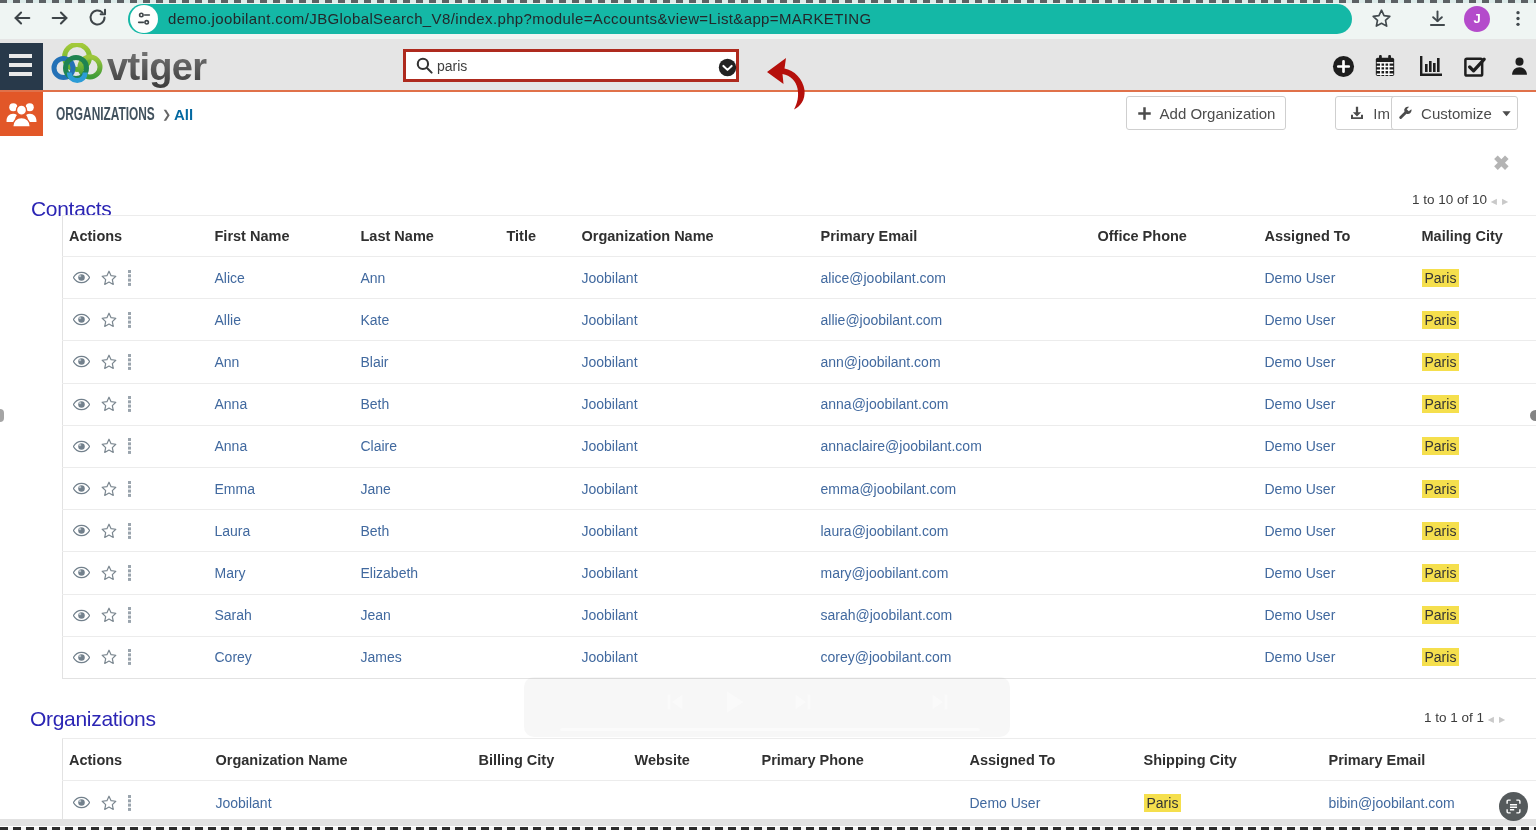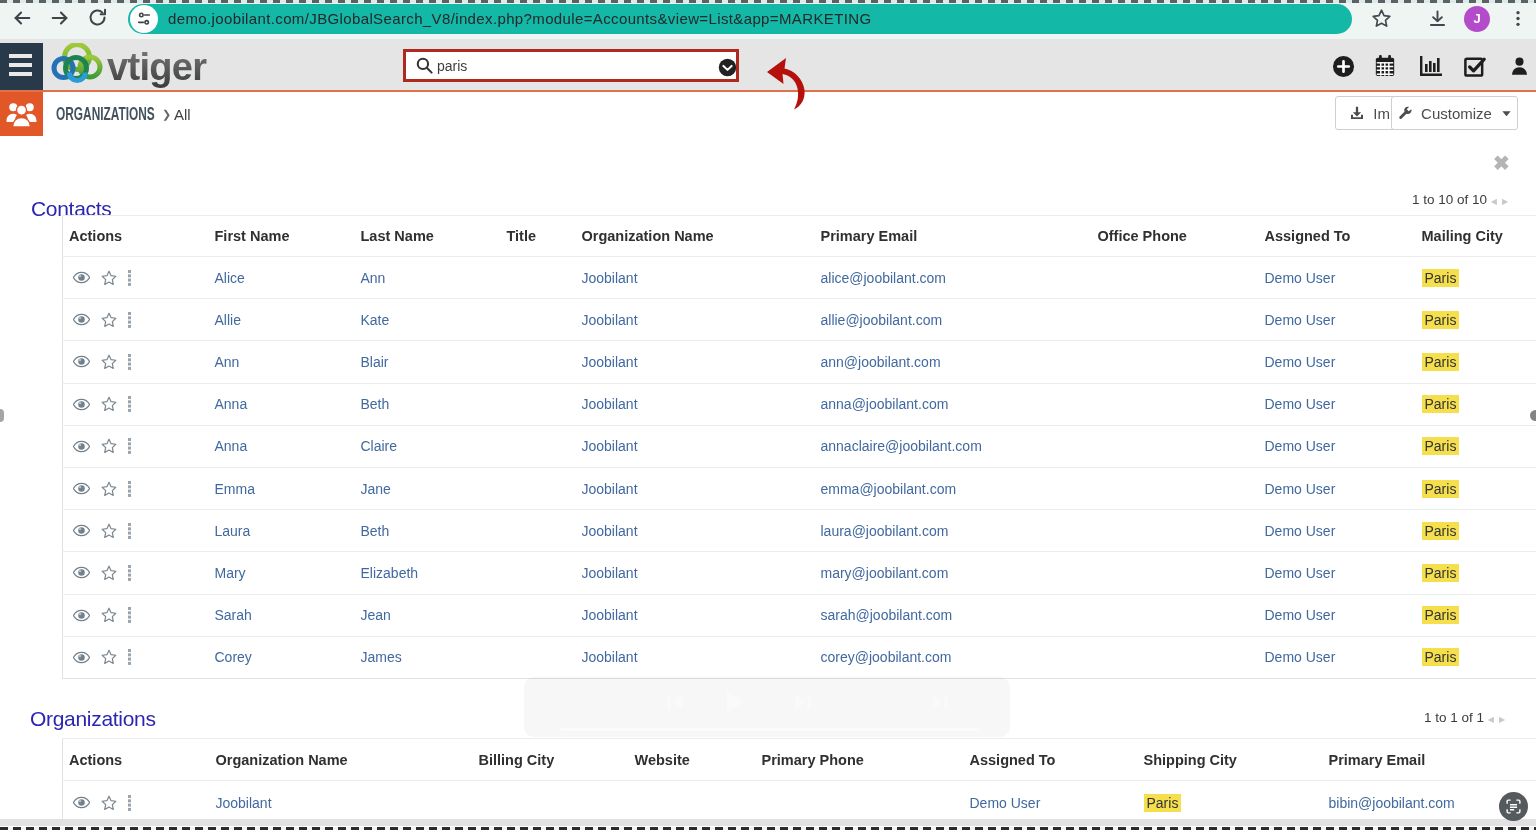--- a/index.html
+++ b/index.html
@@ -27,21 +27,21 @@
   #searchbox { position:absolute; left:403px; top:10px; width:336px; height:33px; background:#fff;
     border:3px solid #ae2a1e; display:flex; align-items:center; }
   #searchbox span.txt { color:#3e3e3e; font-size:14px; margin-left:3px; }
 
   
   #crumb { position:absolute; left:0; top:92px; width:1536px; height:44px; background:#fff; }
   #modic { position:absolute; left:0; top:0; width:43px; height:44px; background:#e25728; }
   #crumbtitle { position:absolute; left:56px; top:12px; font-size:18px; font-weight:bold; color:#42525e;
     transform:scaleX(0.66); transform-origin:left; letter-spacing:0px; }
   #crumbsep { position:absolute; left:162px; top:16px; color:#666; font-size:11px; }
-  #cruball { position:absolute; left:174px; top:14px; color:#404040; font-size:15px; }
+  #cruball { position:absolute; left:174px; top:14px; color:#0369a1; font-size:15px;font-weight:bold; }
   .btn { position:absolute; top:4px; height:34px; border:1px solid #cfcfcf; border-radius:3px;
     background:#fff; color:#4c4c4c; font-size:15px; display:flex; align-items:center; justify-content:center; }
 
   
   #content { position:absolute; left:0; top:136px; width:1536px; height:690px; background:#fff; }
   h2.sect { color:#2b25b4; font-size:21px; font-weight:normal; position:absolute; letter-spacing:-0.3px; }
   .pag { position:absolute; color:#3c3c3c; font-size:13.5px; }
   .pag .arr { color:#c9c9c9; font-size:8px; letter-spacing:5px; }
   table.lst { position:absolute; border-collapse:collapse; table-layout:fixed; background:#fff; }
   table.lst { border:1px solid #e2e2e2;margin-left:48px; }
@@ -200,20 +200,25 @@
           <circle cx="24.5" cy="7.5" r="4.2"></circle>
         <path d="M0.5 21.5c0-4.2 2.7-7.2 6.8-7.2 1.5 0 2.9.4 4 1.2-1.4 1.7-2.2 3.9-2.2 6.4v.8H0.5z"></path>
         <path d="M31.5 21.5c0-4.2-2.7-7.2-6.8-7.2-1.5 0-2.9.4-4 1.2 1.4 1.7 2.2 3.9 2.2 6.4v.8h8.6z"></path>
         <circle cx="16" cy="10.5" r="5.2" stroke="#e25728" stroke-width="1.4"></circle>
         <path d="M6.9 27.5c0-5.4 3.7-9.4 9.1-9.4s9.1 4 9.1 9.4v.5H6.9z" stroke="#e25728" stroke-width="1.4"></path>
       </svg>
     </div>
     <div id="crumbtitle">ORGANIZATIONS</div>
     <div id="crumbsep">❯</div>
     <div id="cruball">All</div>
+    <div class="btn" style="left:1126px;width:160px;">
+      <svg width="15" height="15" viewBox="0 0 24 24" fill="#4c4c4c" style="margin-right:8px">
+          <path d="M10 2h4v8h8v4h-8v8h-4v-8H2v-4h8z"></path>
+        </svg>
+      Add Organization</div>
     <div class="btn" style="left:1335px;width:95px;">
       <svg width="16" height="16" viewBox="0 0 24 24" fill="#4c4c4c" style="margin-right:8px">
           <path d="M10.3 2.5h3.4V11h4.5L12 17.2 5.8 11h4.5z"></path>
           <path d="M3 14.5h3v4h12v-4h3V21H3z"></path>
         </svg>
       Import</div>
     <div class="btn" style="left:1391px;width:127px;">
       <svg width="16" height="16" viewBox="0 0 24 24" fill="#4c4c4c" style="margin-right:8px">
           <path d="M21.6 6.2a5.6 5.6 0 0 1-7.4 7L7 20.4a2.1 2.1 0 0 1-3-3l7.2-7.2a5.6 5.6 0 0 1 7-7.4L14.6 6.4l3 3z"></path>
         </svg>

